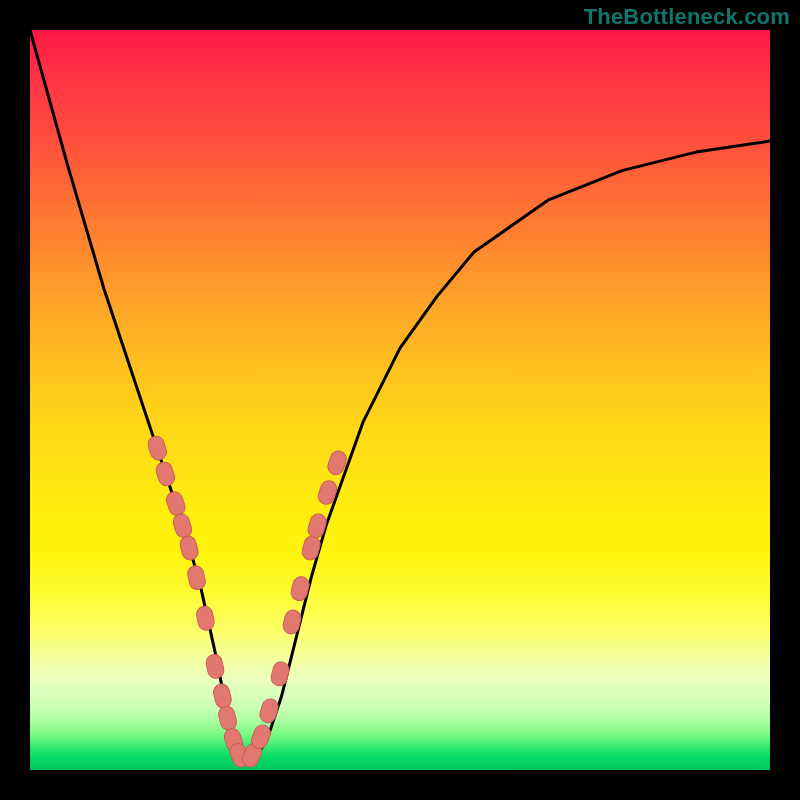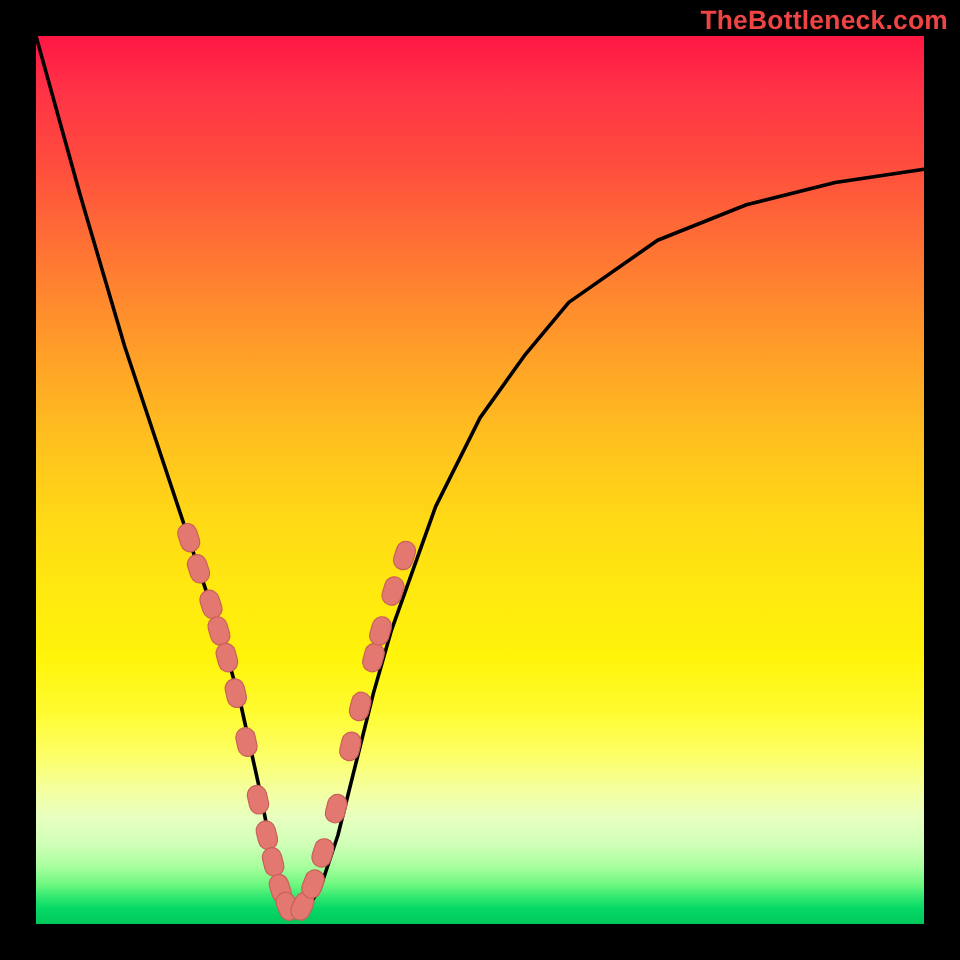--- a/index.html
+++ b/index.html
@@ -39,21 +39,21 @@
       #00c85a 100%
     );
   }
   .watermark {
     position: absolute;
     top: 4px;
     right: 10px;
     font-family: Arial, Helvetica, sans-serif;
     font-size: 22px;
     font-weight: 600;
-    color: #ef4444;
+    color: #0f766e;
     letter-spacing: 0.2px;
   }
   svg.curves {
     position: absolute;
     left: 0; top: 0;
     width: 740px;
     height: 740px;
     overflow: visible;
   }
 </style>

